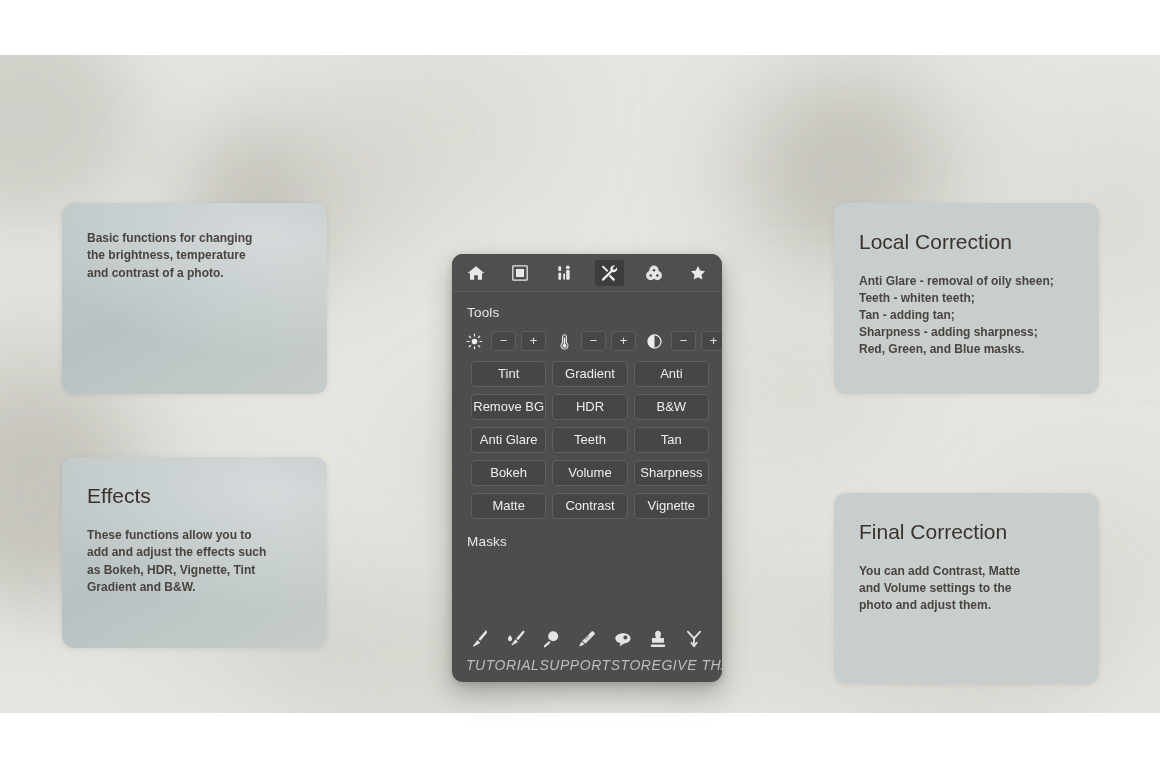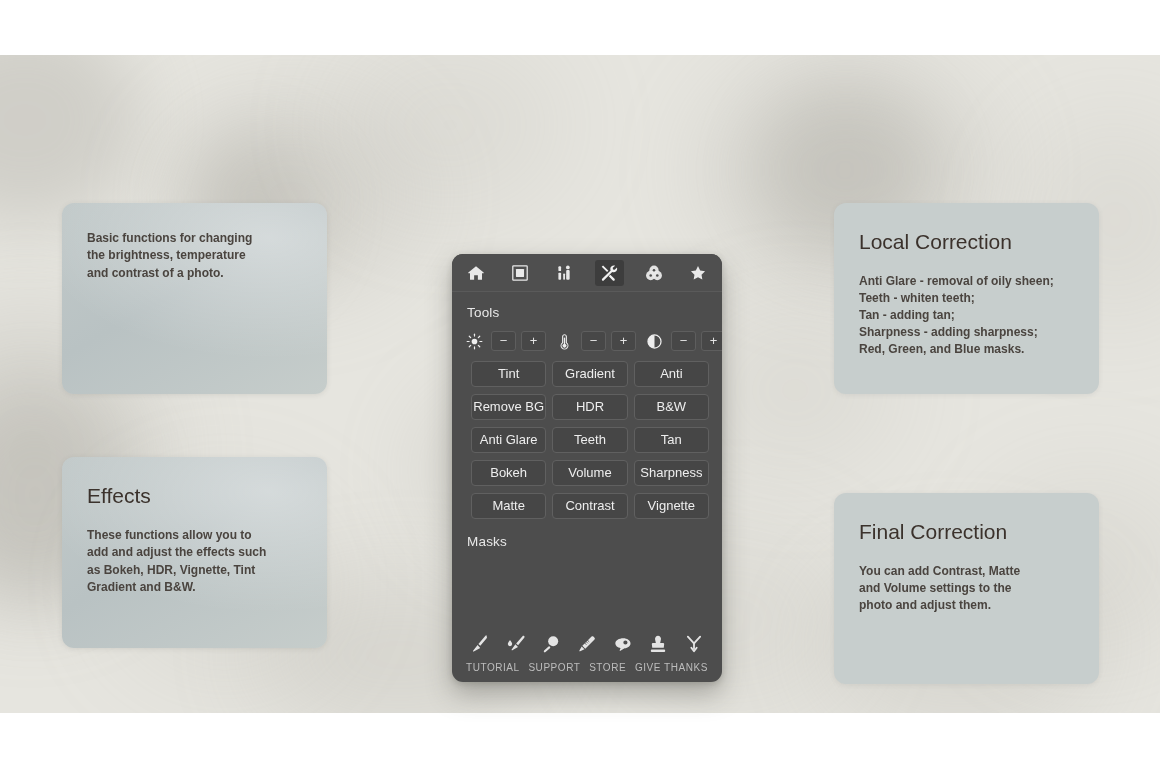--- a/index.html
+++ b/index.html
@@ -209,24 +209,25 @@
     height: 30px;
     padding: 0 4px;
   }
   .bi { width: 24px; height: 26px; display: flex; align-items: center; justify-content: center; }
   #bottom-labels {
     display: flex;
     justify-content: space-between;
     padding: 5px 2px 0 2px;
   }
   .bl {
-    font-size: 10px;
+    font-size: 14px;
     letter-spacing: .55px;
     color: #bdbdbd;
     white-space: nowrap;
+    font-style: italic;
   }
 </style>
 </head>
 <body>
 
 <div id="stage">
 
   <div id="backdrop">
     <div class="blob" style="left:-90px;  top:-40px;  width:230px; height:210px;"></div>
     <div class="blob soft" style="left:160px;  top:40px;   width:260px; height:200px;"></div>

